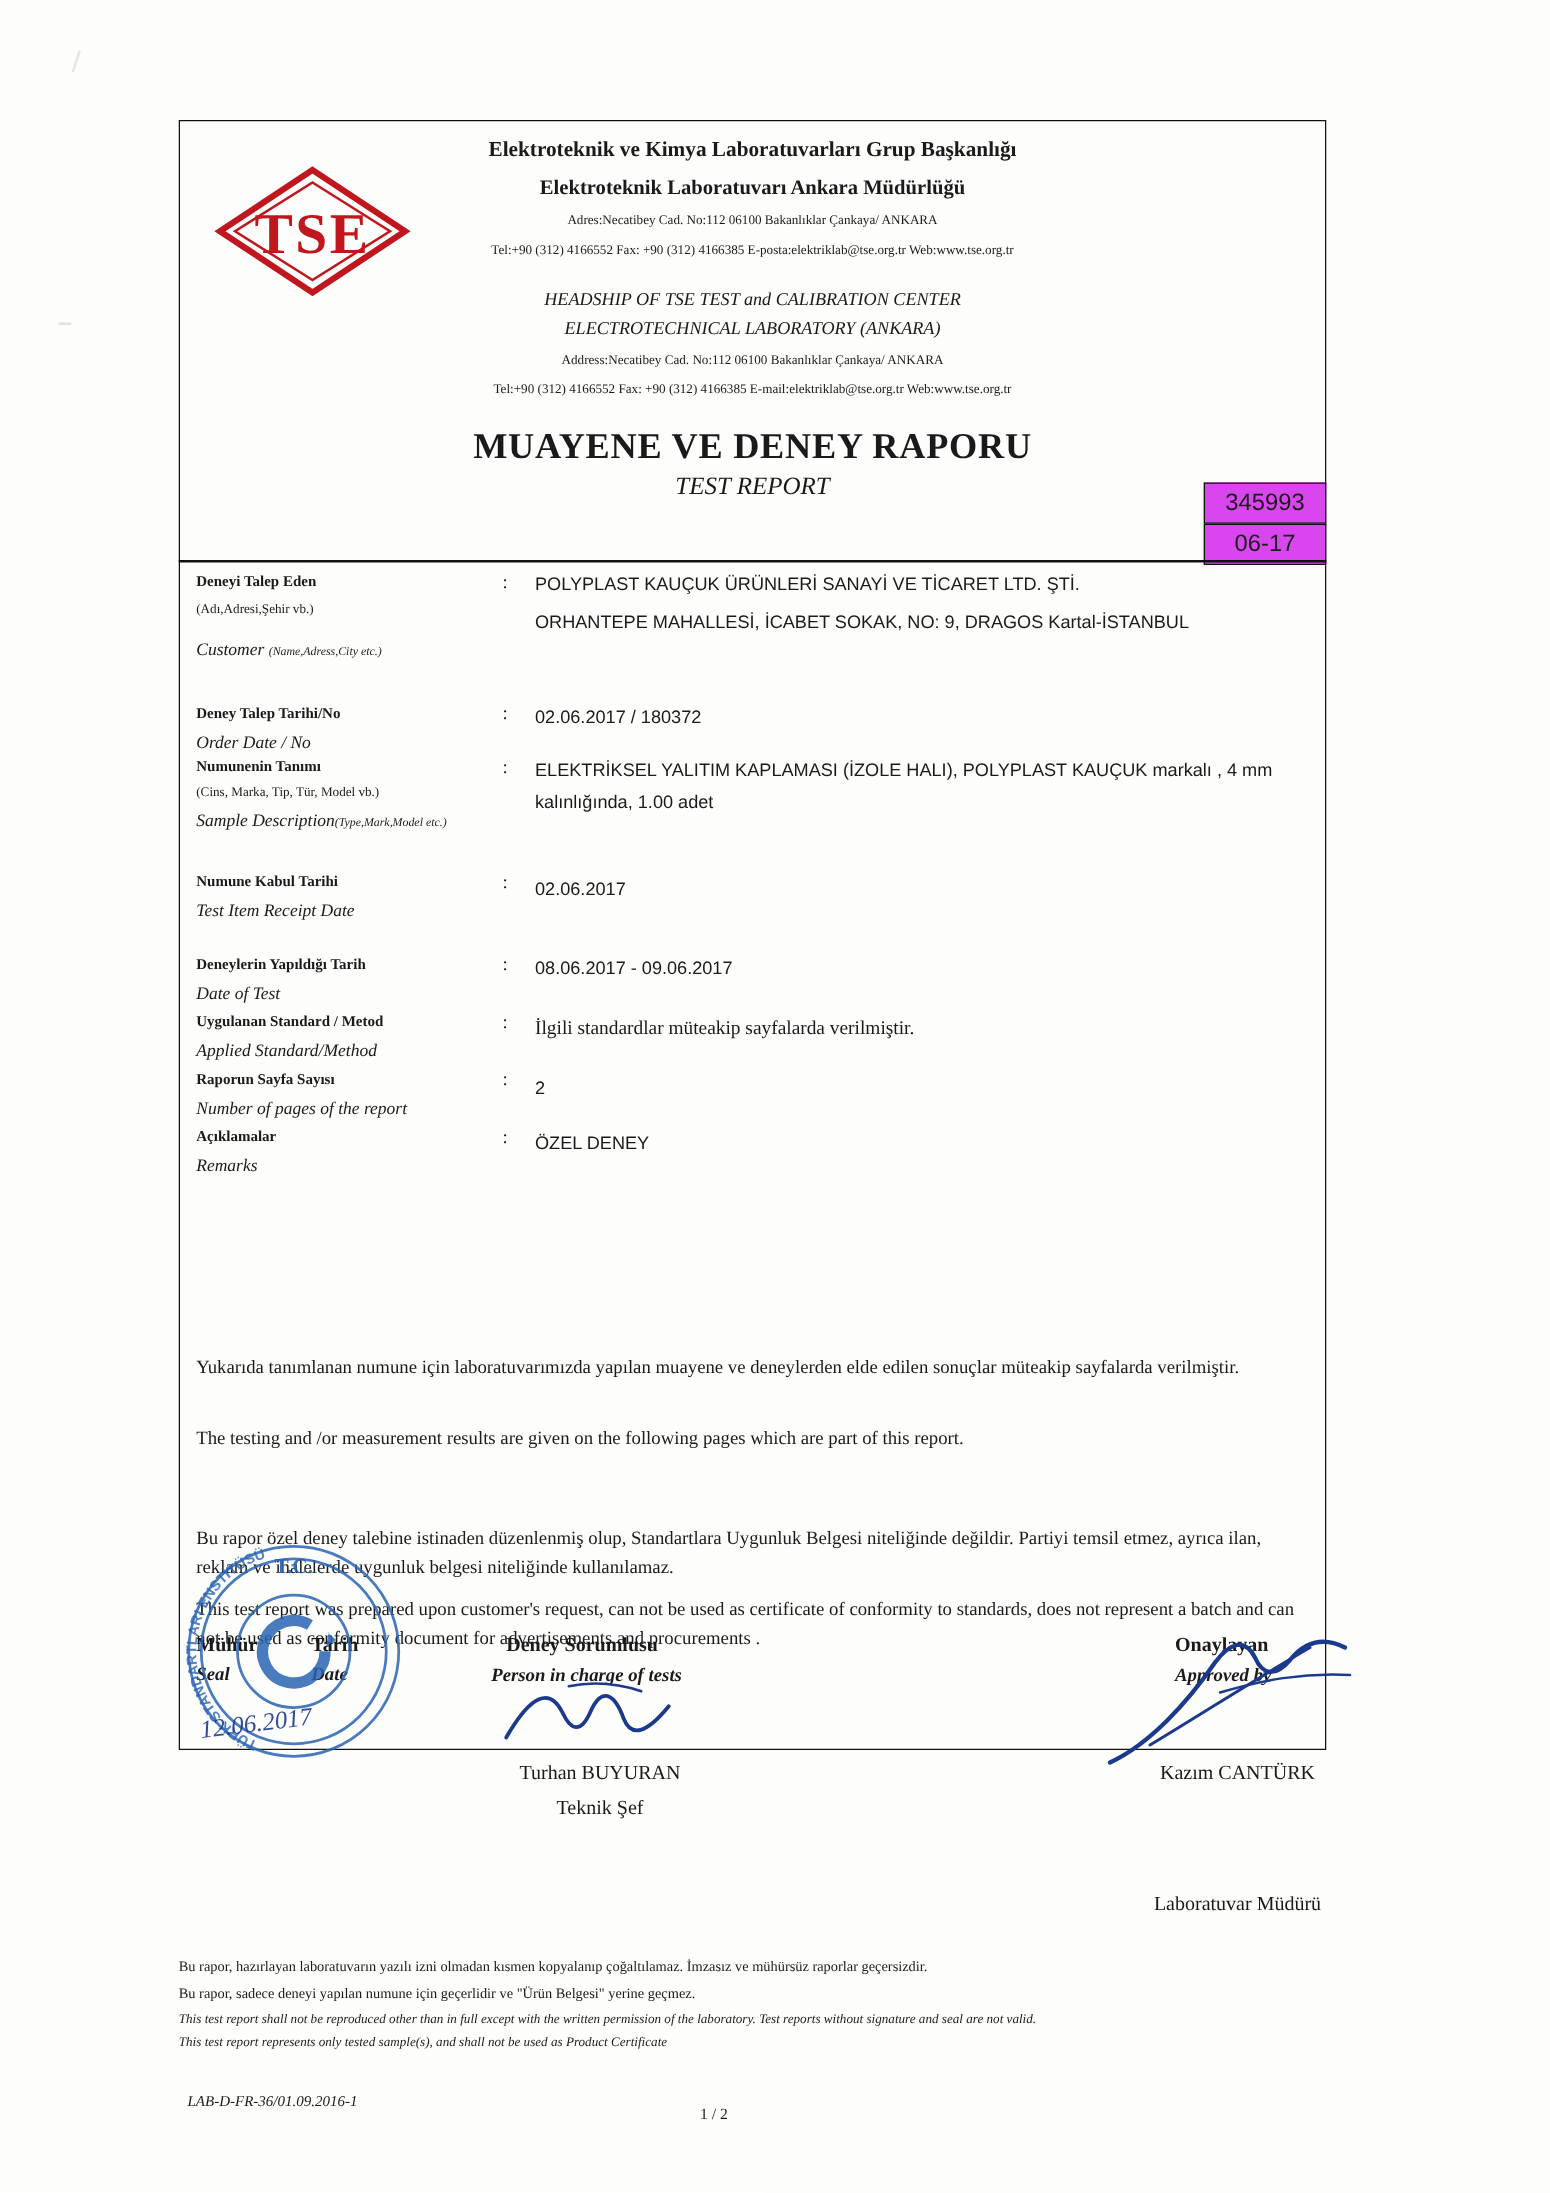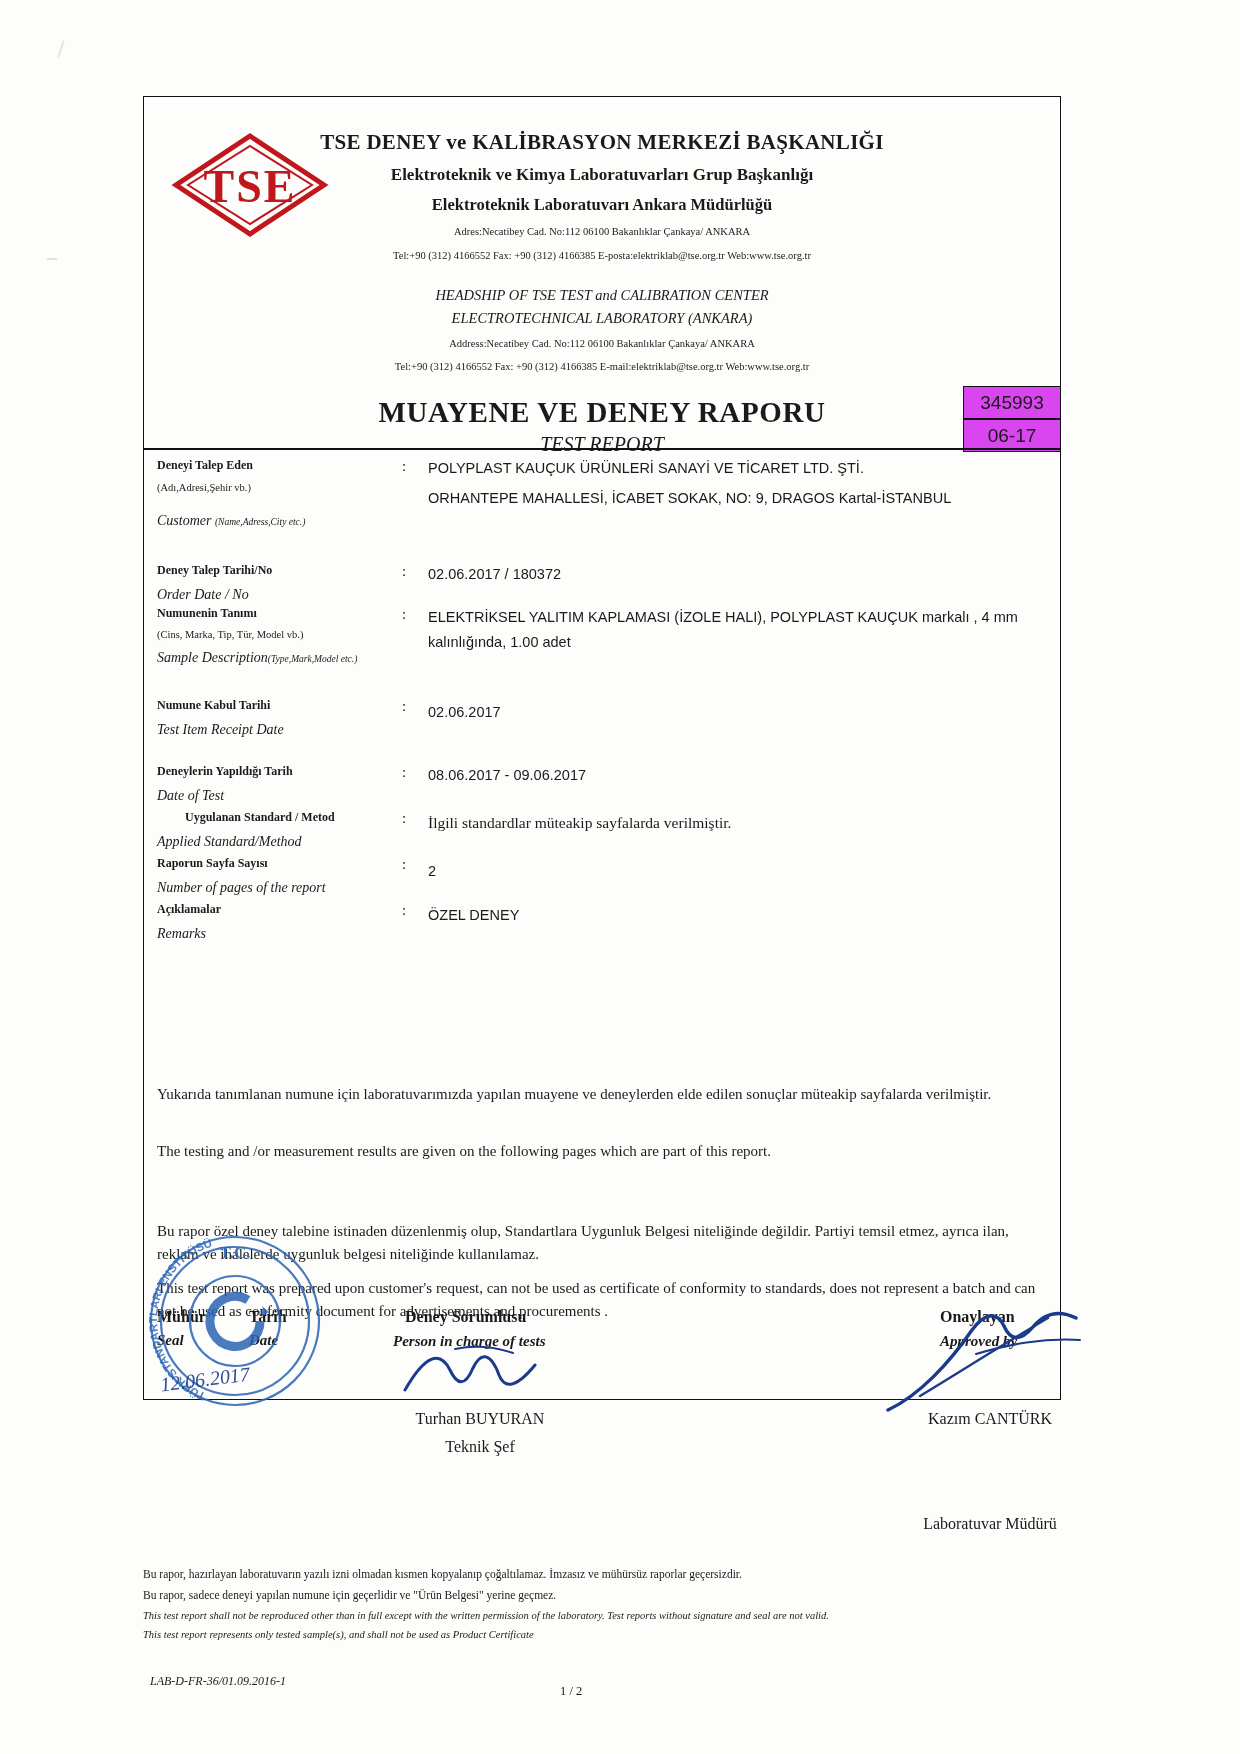--- a/index.html
+++ b/index.html
@@ -244,21 +244,20 @@
 <body>
 
 <div id="page">
 
   <div class="scan-mark" style="left:60px;top:40px;width:2px;height:18px;transform:rotate(18deg);opacity:.5"></div>
   <div class="scan-mark" style="left:47px;top:258px;width:10px;height:2px;opacity:.6"></div>
 
   <div id="report-frame"></div>
 
   <div class="header">
-    <div class="hdr-line1">TSE DENEY ve KALİBRASYON MERKEZİ BAŞKANLIĞI</div>
     <div class="hdr-line2">Elektroteknik ve Kimya Laboratuvarları Grup Başkanlığı</div>
     <div class="hdr-line3">Elektroteknik  Laboratuvarı Ankara Müdürlüğü</div>
     <div class="hdr-addr">Adres:Necatibey Cad. No:112 06100 Bakanlıklar Çankaya/ ANKARA</div>
     <div class="hdr-addr">Tel:+90 (312) 4166552 Fax: +90 (312) 4166385 E-posta:elektriklab@tse.org.tr  Web:www.tse.org.tr</div>
 
     <div class="hdr-en">HEADSHIP OF TSE TEST and CALIBRATION CENTER</div>
     <div class="hdr-en" style="margin-top:2px">ELECTROTECHNICAL LABORATORY (ANKARA)</div>
     <div class="hdr-en-addr">Address:Necatibey Cad. No:112 06100 Bakanlıklar Çankaya/ ANKARA</div>
     <div class="hdr-en-addr">Tel:+90 (312) 4166552 Fax: +90 (312) 4166385 E-mail:elektriklab@tse.org.tr  Web:www.tse.org.tr</div>
 
@@ -319,21 +318,21 @@
     </div>
 
     <div class="row" style="top:316px;">
       <div class="lbl-tr" style="top:0;">Deneylerin Yapıldığı Tarih</div>
       <div class="lbl-en" style="top:24px;">Date of Test</div>
       <div class="colon" style="top:0;">:</div>
       <div class="val" style="top:1px;">08.06.2017 - 09.06.2017</div>
     </div>
 
     <div class="row" style="top:362px;">
-      <div class="lbl-tr" style="top:0;margin-left:28px;">Uygulanan Standard / Metod</div>
+      <div class="lbl-tr" style="top:0;">Uygulanan Standard / Metod</div>
       <div class="lbl-en" style="top:24px;">Applied Standard/Method</div>
       <div class="colon" style="top:0;">:</div>
       <div class="val val-serif" style="top:1px;">İlgili standardlar müteakip sayfalarda verilmiştir.</div>
     </div>
 
     <div class="row" style="top:408px;">
       <div class="lbl-tr" style="top:0;">Raporun Sayfa Sayısı</div>
       <div class="lbl-en" style="top:24px;">Number of pages of the report</div>
       <div class="colon" style="top:0;">:</div>
       <div class="val" style="top:5px;">2</div>

